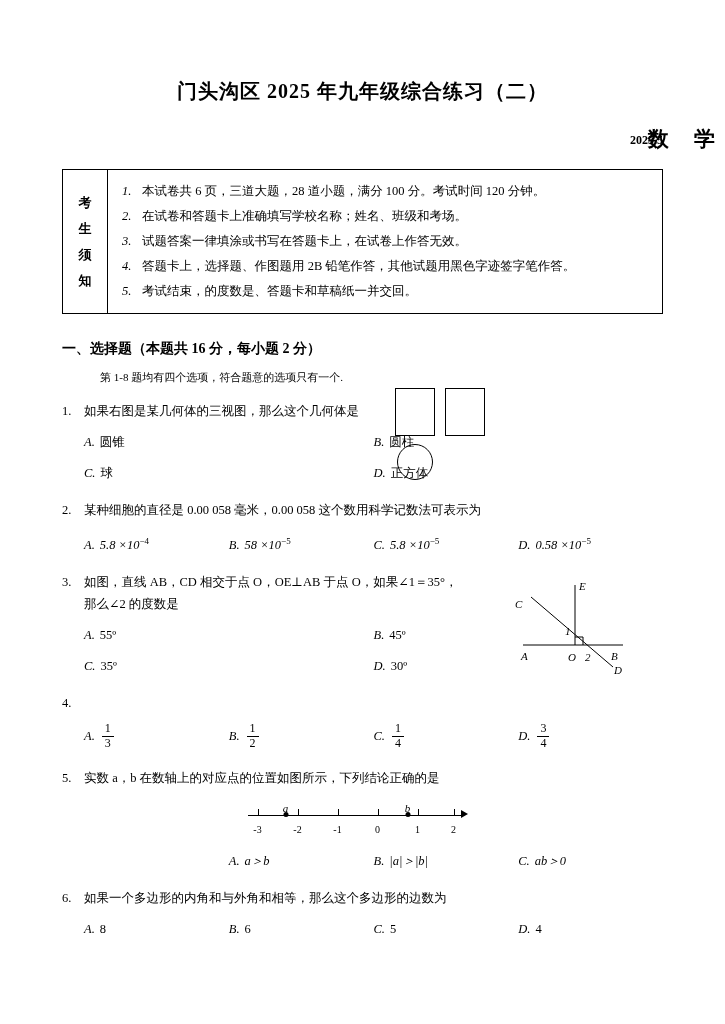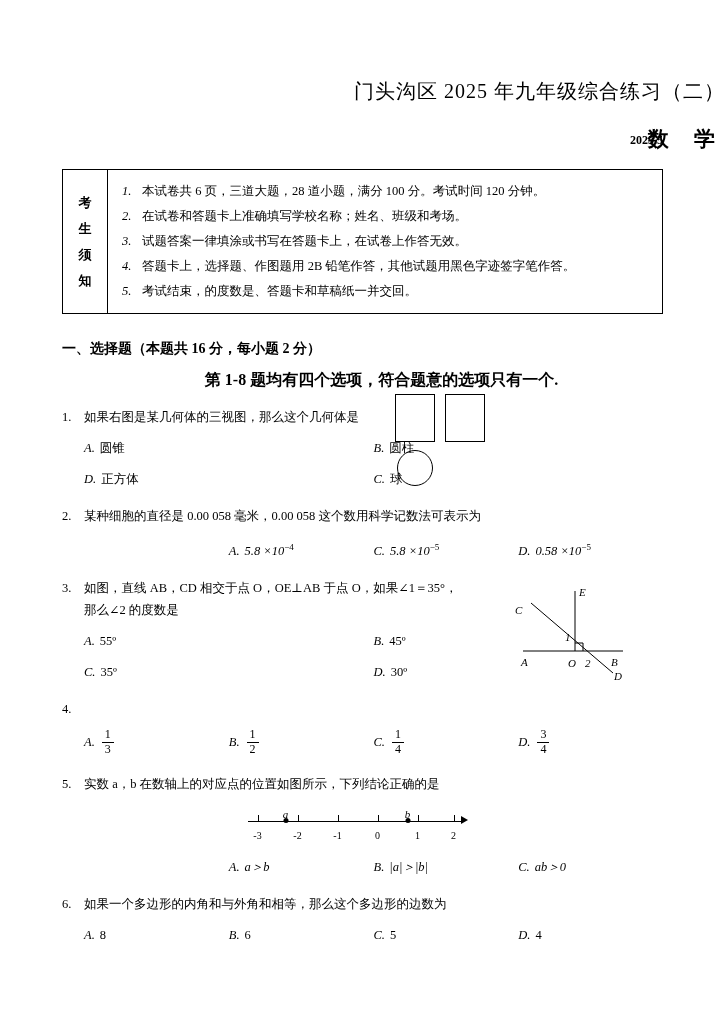--- a/index.html
+++ b/index.html
@@ -16,23 +16,23 @@
     overflow: hidden;
   }
   .page {
     position: relative;
     width: 725px;
     height: 1024px;
     padding: 0;
     box-sizing: border-box;
   }
   .title {
-    text-align: right;
+    text-align: center;
     font-size: 20px;
-    font-weight: normal;
+    font-weight: bold;
     margin-top: 78px;
     letter-spacing: 1px;
   }
   .subject-row {
     position: relative;
     margin-top: 20px;
     height: 28px;
   }
   .subject {
     text-align: right;
@@ -79,23 +79,22 @@
     font-style: italic;
     flex: none;
   }
   .section-head {
     margin: 26px 62px 0 62px;
     font-size: 14px;
     font-weight: bold;
   }
   .section-sub {
     margin: 12px 62px 0 100px;
-    font-size: 16px;
-    font-weight: bold;
-    text-align: center;
+    font-size: 11px;
+    font-weight: normal;
   }
   .q {
     margin: 15px 62px 0 62px;
     font-size: 12.5px;
     line-height: 22px;
     position: relative;
   }
   .q-stem {
     display: flex;
   }
@@ -280,36 +279,39 @@
     <div class="opts two-col">
       <div class="opt">
         <span class="lab">A.</span><span>圆锥</span>
       </div>
       <div class="opt">
         <span class="lab">B.</span><span>圆柱</span>
       </div>
     </div>
     <div class="opts two-col">
       <div class="opt">
+        <span class="lab">C.</span><span>球</span>
+      </div>
+      <div class="opt">
         <span class="lab">D.</span><span>正方体</span>
-      </div>
-      <div class="opt">
-        <span class="lab">C.</span><span>球</span>
       </div>
     </div>
   </div>
 
   <div class="q">
     <div class="q-stem">
       <span class="q-num">2.</span>
       <span>某种细胞的直径是 0.00 058 毫米，0.00 058 这个数用科学记数法可表示为</span>
     </div>
     <div class="opts">
       <div class="opt">
         <span class="lab">A.</span><span class="ital">5.8 ×10</span><sup>−4</sup>
+      </div>
+      <div class="opt">
+        <span class="lab">B.</span><span class="ital">58 ×10</span><sup>−5</sup>
       </div>
       <div class="opt">
         <span class="lab">C.</span><span class="ital">5.8 ×10</span><sup>−5</sup>
       </div>
       <div class="opt">
         <span class="lab">D.</span><span class="ital">0.58 ×10</span><sup>−5</sup>
       </div>
     </div>
   </div>
 

